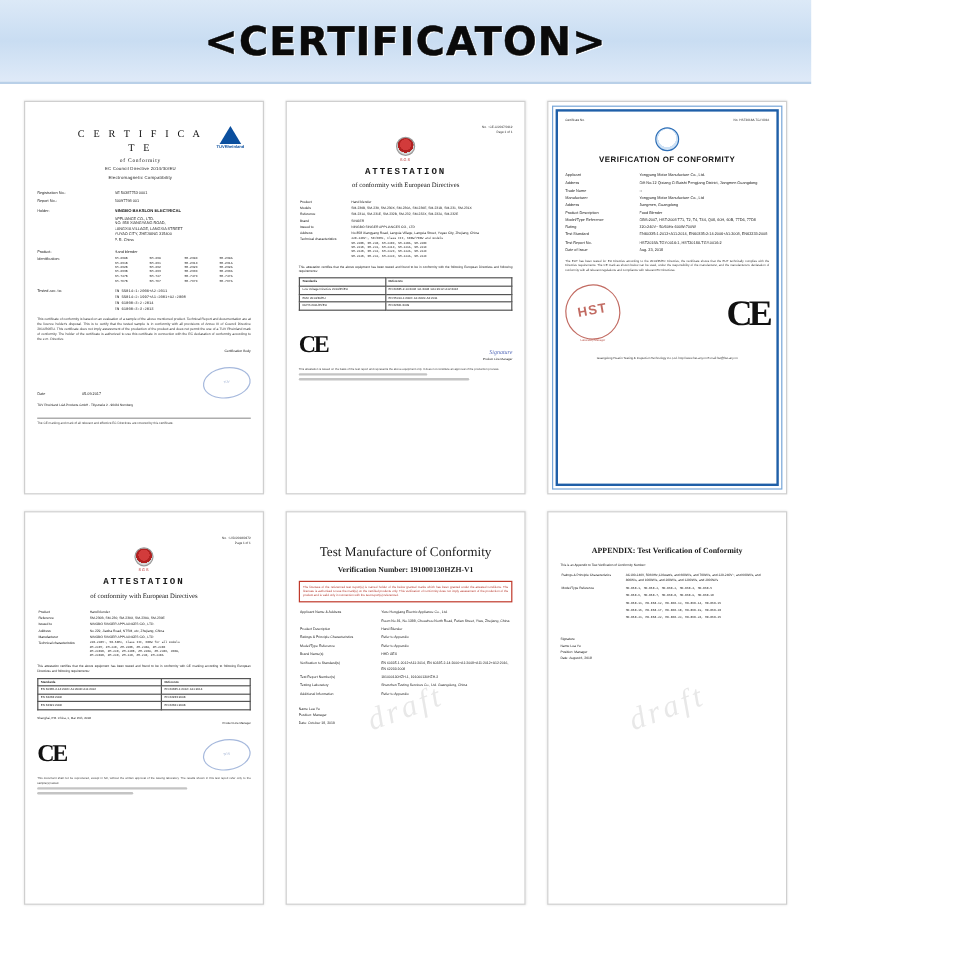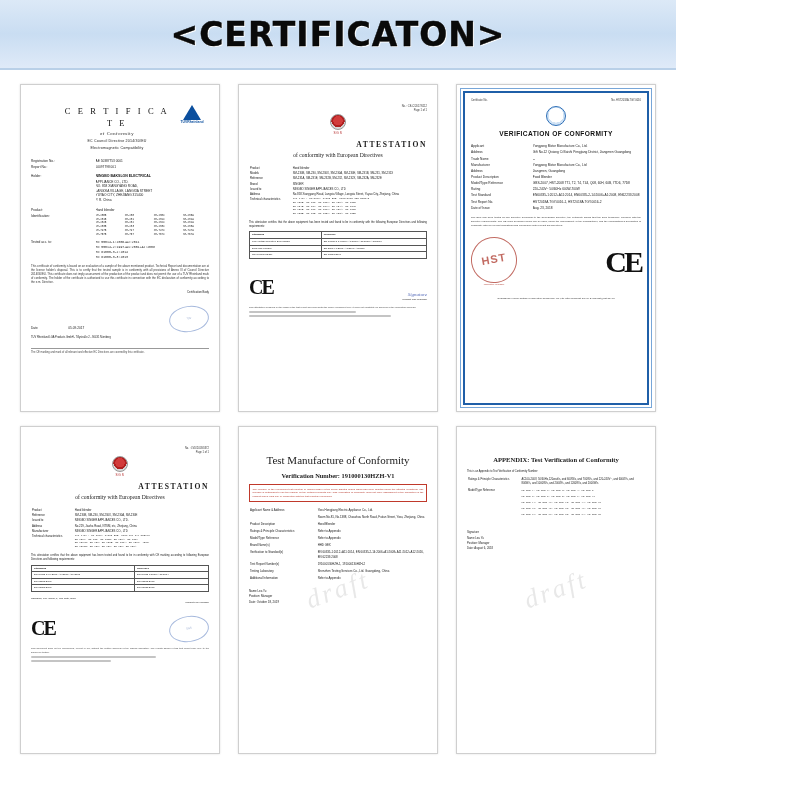--- a/index.html
+++ b/index.html
@@ -185,25 +185,25 @@
   .att .logo-wrap { text-align: center; }
   .att .crest {
     width: 16px; height: 16px;
     margin: 1px auto 0 auto;
     border-radius: 50%;
     background: radial-gradient(circle at 50% 40%, #d23b3b 0 42%, #b02020 43% 60%, #d8d8d8 61% 100%);
     border: .6px solid #999;
   }
   .att .org { font-size: 3.2px; letter-spacing: .8px; color: #b02020; margin-top: 1px; }
   .att h1 {
-    font-family: Liberation Serif, serif;
+    font-family: Liberation Mono, monospace;
     font-size: 7.6px;
     letter-spacing: 1.6px;
     margin: 4px 0 0 0;
-    text-align: right;
+    text-align: center;
     font-weight: bold;
   }
   .att h2 {
     font-family: "Liberation Serif", serif;
     font-size: 5.6px;
     margin: 1px 0 6px 0;
     text-align: center;
     font-weight: normal;
   }
   .att .topright { font-size: 2.6px; text-align: right; color: #333; }

